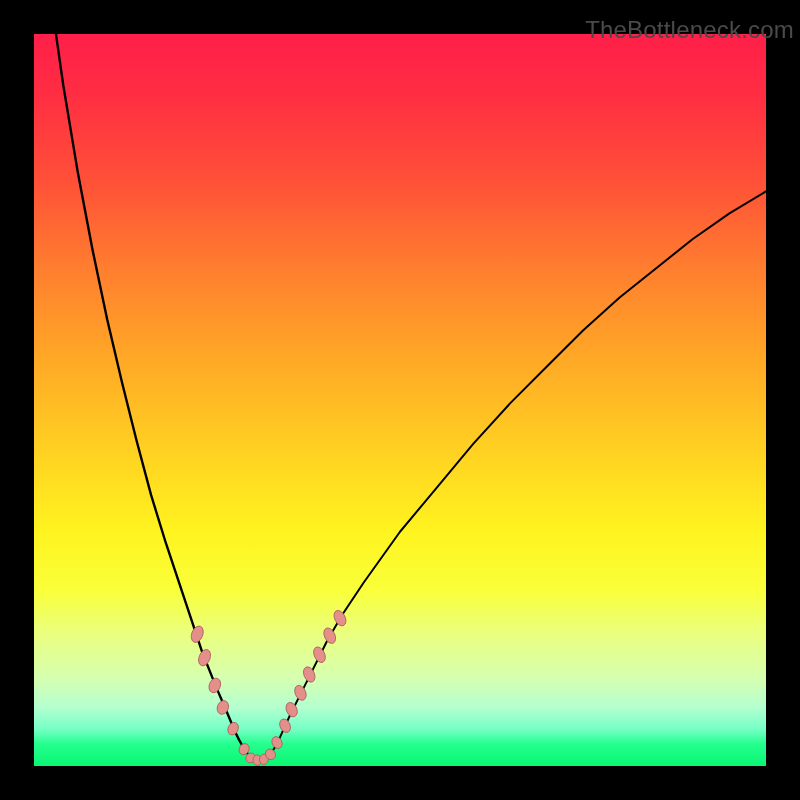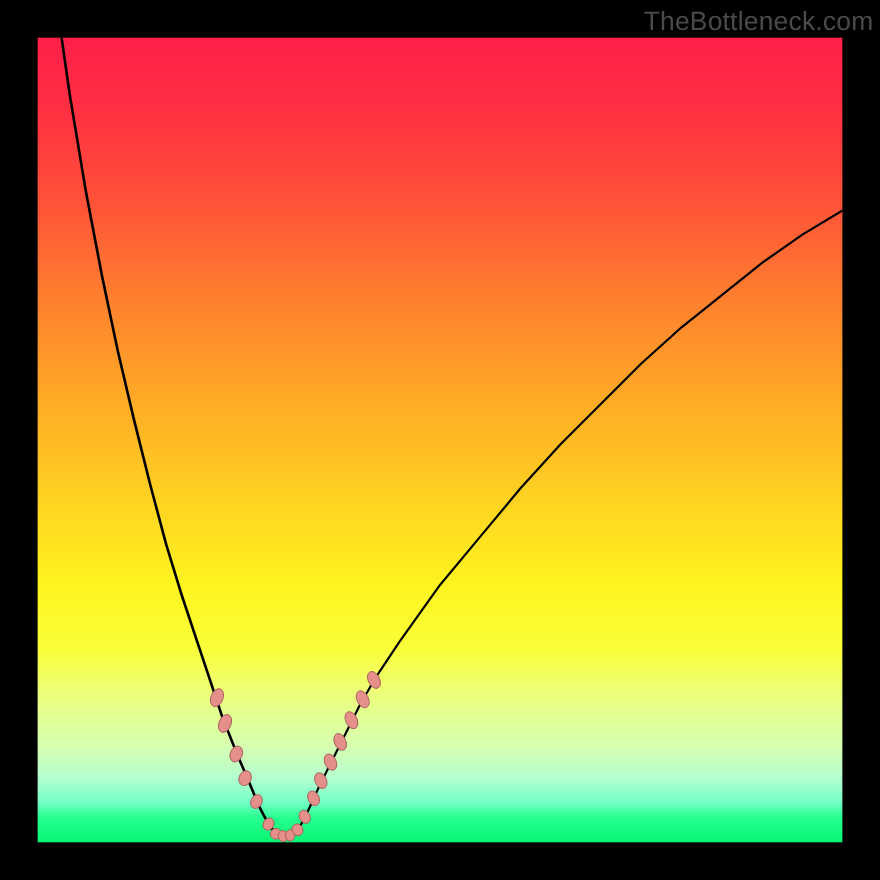--- a/index.html
+++ b/index.html
@@ -46,21 +46,21 @@
       #d6ffb0 88%,
       #b4ffd0 92%,
       #74ffc5 95%,
       #24ff8e 97%,
       #09f672 100%
     );
   }
   .watermark {
     position: absolute;
     right: 6px;
-    top: 6px;
+    top: 16px;
     color: #4a4a4a;
     font-size: 24px;
     font-weight: 400;
     letter-spacing: 0.2px;
   }
   svg.curve {
     position: absolute;
     left: 0;
     top: 0;
     width: 732px;

